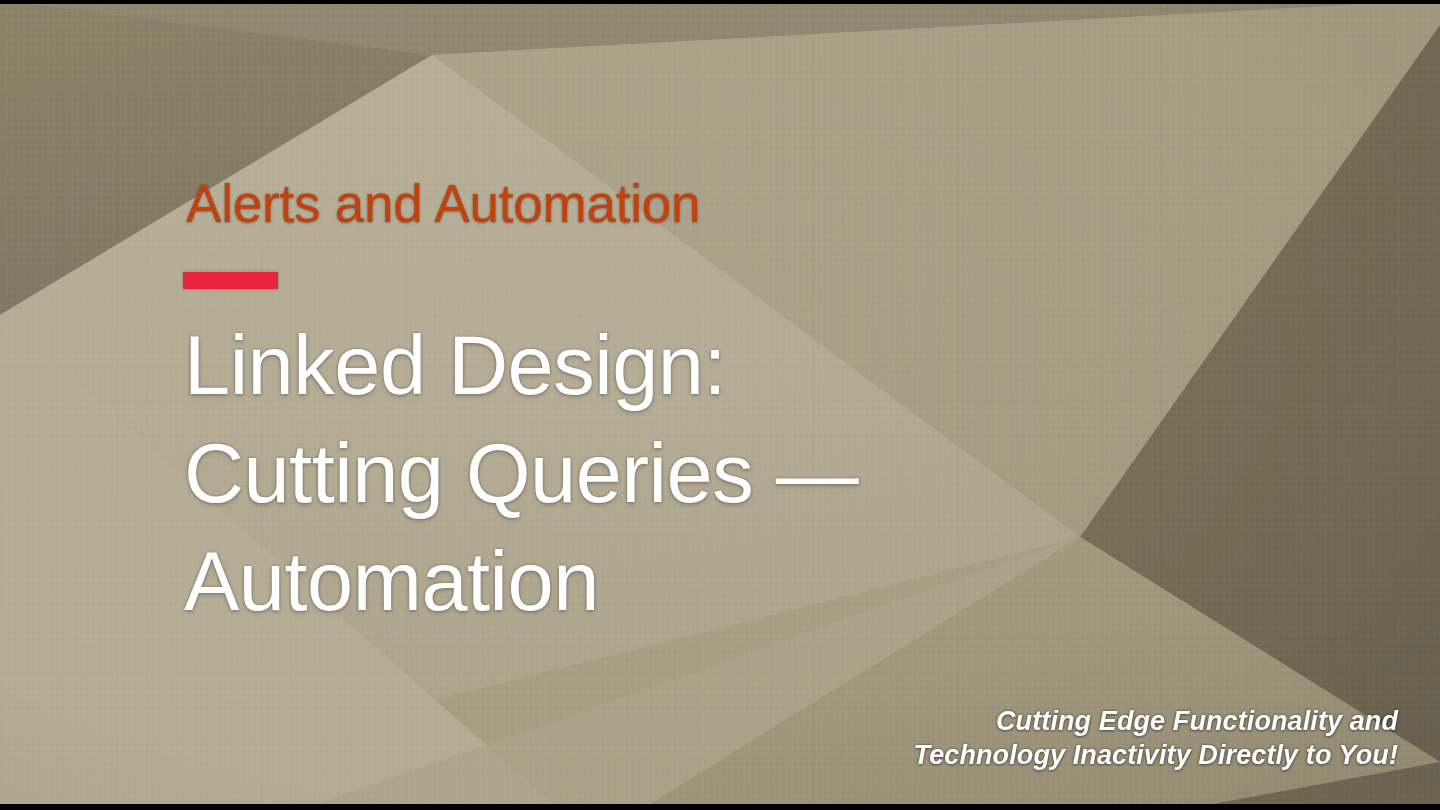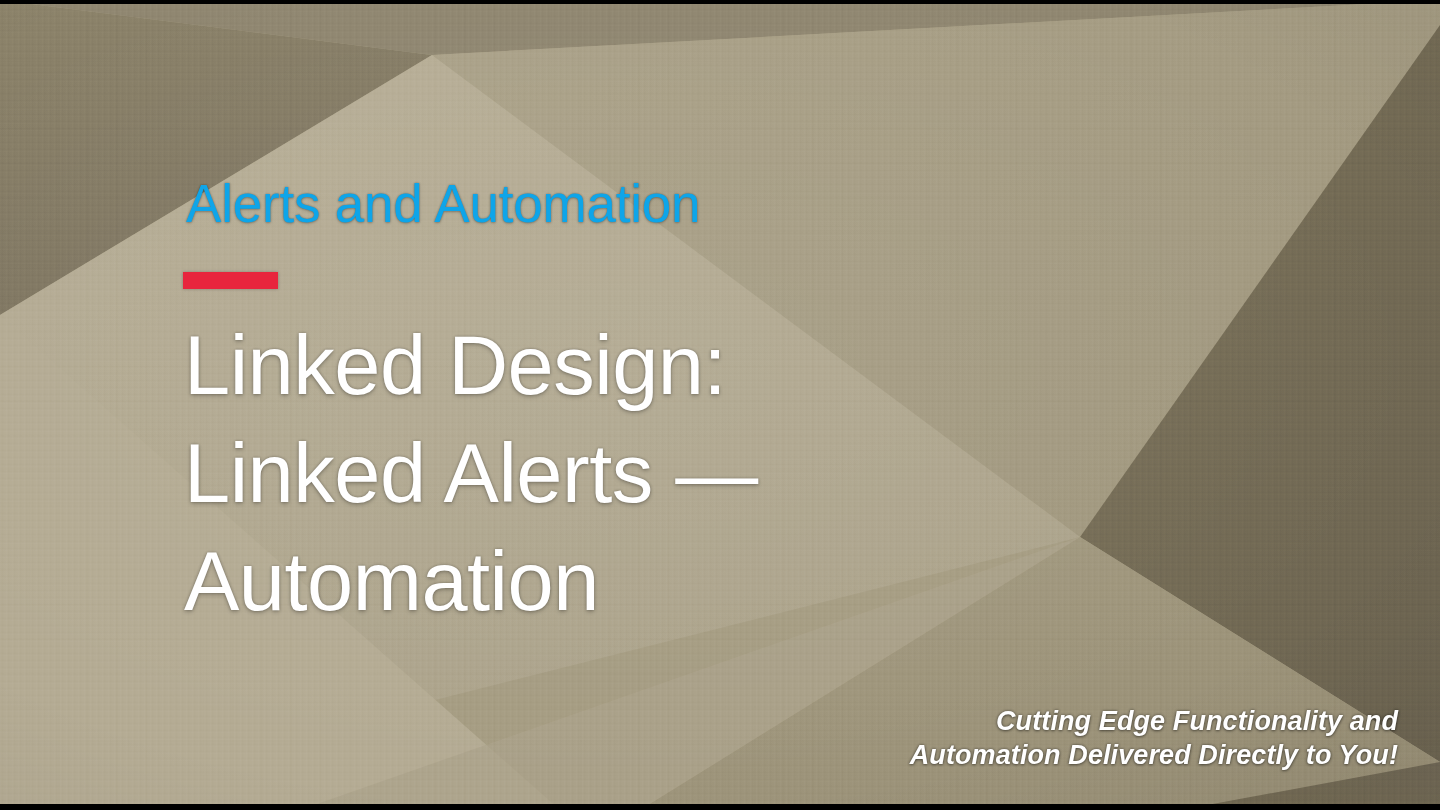--- a/index.html
+++ b/index.html
@@ -96,21 +96,21 @@
     z-index: 20;
   }
 
   .subtitle {
     position: absolute;
     left: 186px;
     top: 176px;
     font-size: 53px;
     font-weight: 400;
     line-height: 1.05;
-    color: #0ea5e9;
+    color: #c2410c;
     letter-spacing: -0.2px;
     white-space: nowrap;
     text-shadow: 0 0 2px rgba(0,0,0,.30), 0 1px 3px rgba(0,0,0,.22);
   }
 
   .accent-bar {
     position: absolute;
     left: 183px;
     top: 272px;
     width: 95px;
@@ -206,27 +206,27 @@
   <div class="vignette"></div>
 
   <div class="content">
 
     <div class="subtitle">Alerts and Automation</div>
 
     <div class="accent-bar"></div>
 
     <div class="title">
       <span class="title-line">Linked Design:</span>
-      <span class="title-line">Linked Alerts —</span>
+      <span class="title-line">Cutting Queries —</span>
       <span class="title-line">Automation</span>
     </div>
 
     <div class="tagline">
       <span class="tagline-line">Cutting Edge Functionality and</span>
-      <span class="tagline-line">Automation Delivered Directly to You!</span>
+      <span class="tagline-line">Technology Inactivity Directly to You!</span>
     </div>
 
   </div>
 
   <div class="letterbox top"></div>
   <div class="letterbox bottom"></div>
 
 </div>
 
 </body></html>

